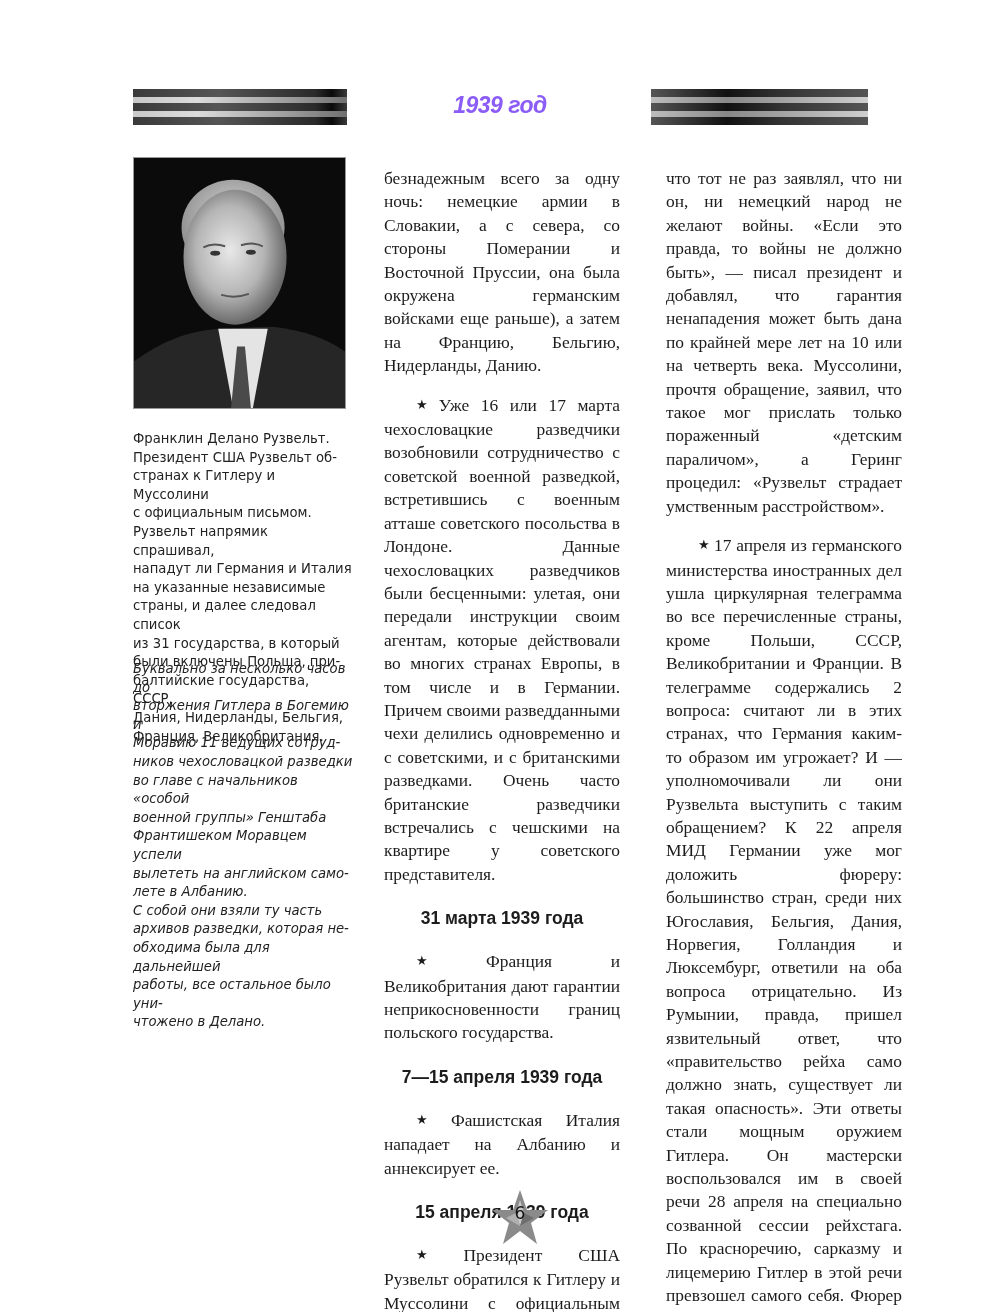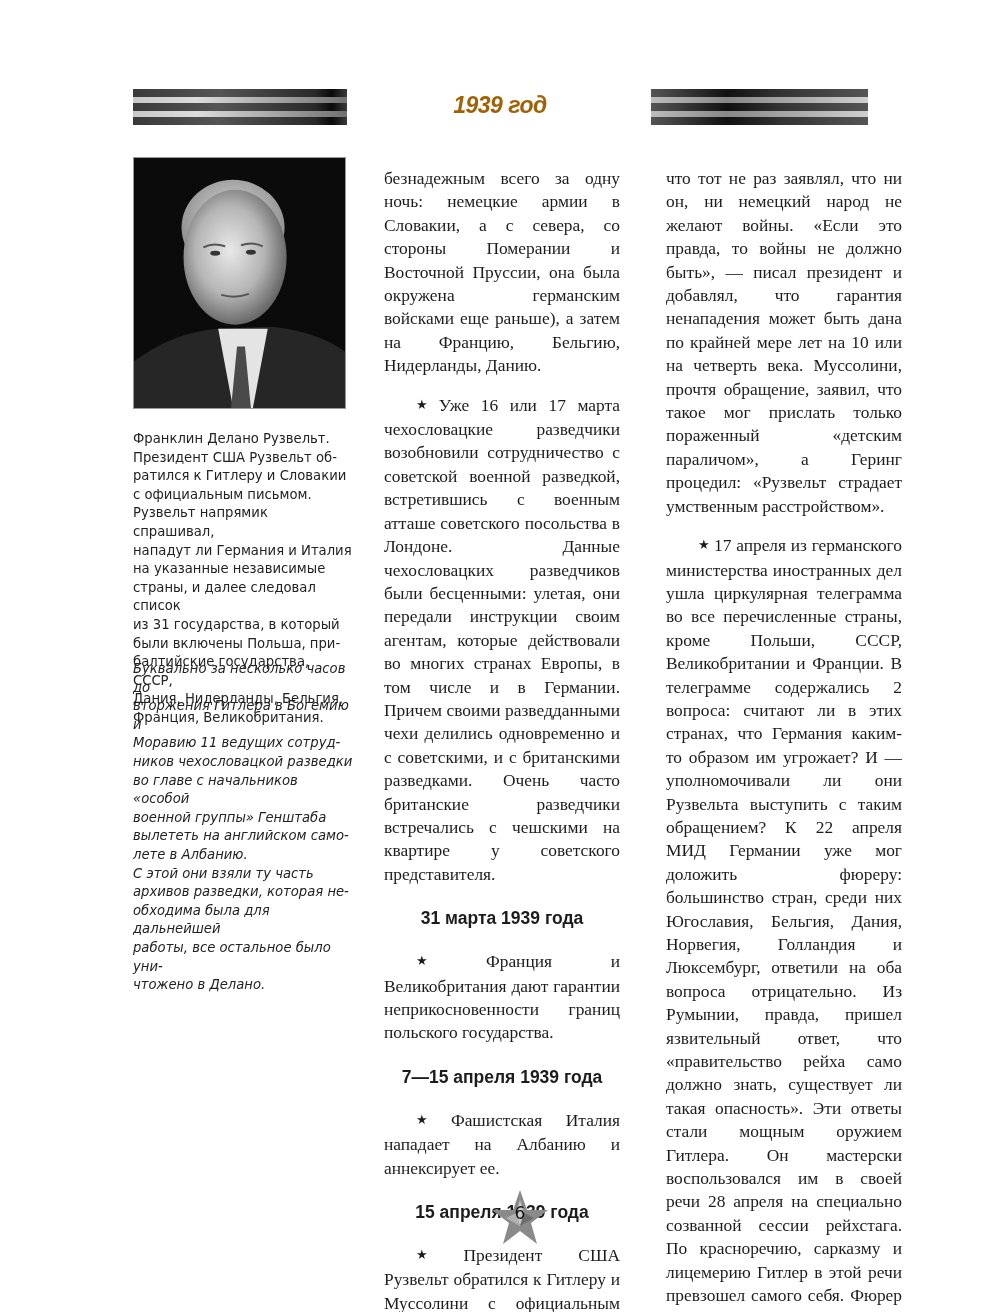--- a/index.html
+++ b/index.html
@@ -8,21 +8,21 @@
   .ribbon .stripe { position: absolute; left: 0; right: 0; height: 8px; }
   .ribbon.left { left: 133px; width: 214px; }
   .ribbon.right { left: 651px; width: 217px; }
   .ribbon .s1 { top: 1px; } .ribbon .s2 { top: 15px; } .ribbon .s3 { top: 29px; }
   .ribbon .g1 { top: 9px; } .ribbon .g2 { top: 23px; }
   .ribbon.left .stripe.dark { background: linear-gradient(90deg,#3a3a3a 0%,#555 40%,#2a2a2a 85%,#0a0a0a 93%,#3a3a3a 100%); }
   .ribbon.left .stripe.light { height: 6px; background: linear-gradient(90deg,#c8c8c8 0%,#dcdcdc 30%,#a0a0a0 70%,#707070 100%); }
   .ribbon.right .stripe.dark { background: linear-gradient(90deg,#555 0%,#111 35%,#333 60%,#555 100%); }
   .ribbon.right .stripe.light { height: 6px; background: linear-gradient(90deg,#bdbdbd 0%,#888 35%,#a8a8a8 65%,#cfcfcf 100%); }
   .year-title { position: absolute; top: 92px; left: 400px; width: 200px; text-align: center;
-    font-family: "Liberation Sans", sans-serif; font-weight: bold; font-style: italic; font-size: 23px; color: #a16207; letter-spacing: -0.5px; }
+    font-family: "Liberation Sans", sans-serif; font-weight: bold; font-style: italic; font-size: 23px; color: #8b5cf6; letter-spacing: -0.5px; }
 
   .photo { position: absolute; left: 133px; top: 157px; width: 213px; height: 252px; background: #0c0c0c; overflow: hidden; border: 1px solid #999; box-sizing: border-box; }
   .photo svg { width: 100%; height: 100%; display: block; }
 
   .caption { position: absolute; left: 133px; width: 220px; font-family: "DejaVu Sans", sans-serif; font-size: 13.2px; line-height: 18.6px; color: #222; }
   .caption p { margin: 0; }
   .cap1 { top: 430px; }
   .cap2 { top: 660px; font-style: italic; }
 
   .col { position: absolute; width: 268px; font-family: "Liberation Serif", serif; font-size: 17.4px; line-height: 23.4px; color: #1c1c1c; text-align: justify; }
@@ -78,42 +78,43 @@
     <path d="M108 88 Q120 84 130 89" stroke="#555" stroke-width="2" fill="none"></path>
     <ellipse cx="82" cy="96" rx="5" ry="2.5" fill="#333"></ellipse>
     <ellipse cx="118" cy="95" rx="5" ry="2.5" fill="#333"></ellipse>
     <path d="M88 138 Q102 142 116 137" stroke="#555" stroke-width="2" fill="none"></path>
   </svg>
 </div>
 
 <div class="caption cap1" id="cap1">
     <p>Франклин Делано Рузвельт.</p>
     <p>Президент США Рузвельт об-</p>
-    <p>ратился к Гитлеру и Словакии</p>
+    <p>странах к Гитлеру и Муссолини</p>
     <p>с официальным письмом.</p>
     <p>Рузвельт напрямик спрашивал,</p>
     <p>нападут ли Германия и Италия</p>
     <p>на указанные независимые</p>
     <p>страны, и далее следовал список</p>
     <p>из 31 государства, в который</p>
     <p>были включены Польша, при-</p>
     <p>балтийские государства, СССР,</p>
     <p>Дания, Нидерланды, Бельгия,</p>
     <p>Франция, Великобритания.</p>
   </div>
 <div class="caption cap2" id="cap2">
     <p>Буквально за несколько часов до</p>
     <p>вторжения Гитлера в Богемию и</p>
     <p>Моравию 11 ведущих сотруд-</p>
     <p>ников чехословацкой разведки</p>
     <p>во главе с начальников «особой</p>
     <p>военной группы» Генштаба</p>
+    <p>Франтишеком Моравцем успели</p>
     <p>вылететь на английском само-</p>
     <p>лете в Албанию.</p>
-    <p>С этой они взяли ту часть</p>
+    <p>С собой они взяли ту часть</p>
     <p>архивов разведки, которая не-</p>
     <p>обходима была для дальнейшей</p>
     <p>работы, все остальное было уни-</p>
     <p>чтожено в Делано.</p>
   </div>
 
 <div class="col col-mid">
   <p>безнадежным всего за одну ночь: немецкие армии в Словакии, а с севера, со стороны Померании и Восточной Пруссии, она была окружена германским войсками еще раньше), а затем на Францию, Бельгию, Нидерланды, Данию.</p>
   <p class="indent"><span class="star">★</span><span>Уже 16 или 17 марта чехословацкие разведчики возобновили сотрудничество с советской военной разведкой, встретившись с военным атташе советского посольства в Лондоне. Данные чехословацких разведчиков были бесценными: улетая, они передали инструкции своим агентам, которые действовали во многих странах Европы, в том числе и в Германии. Причем своими разведданными чехи делились одновременно и с советскими, и с британскими разведками. Очень часто британские разведчики встречались с чешскими на квартире у советского представителя.</span></p>
   <p class="subhead">31 марта 1939 года</p>

